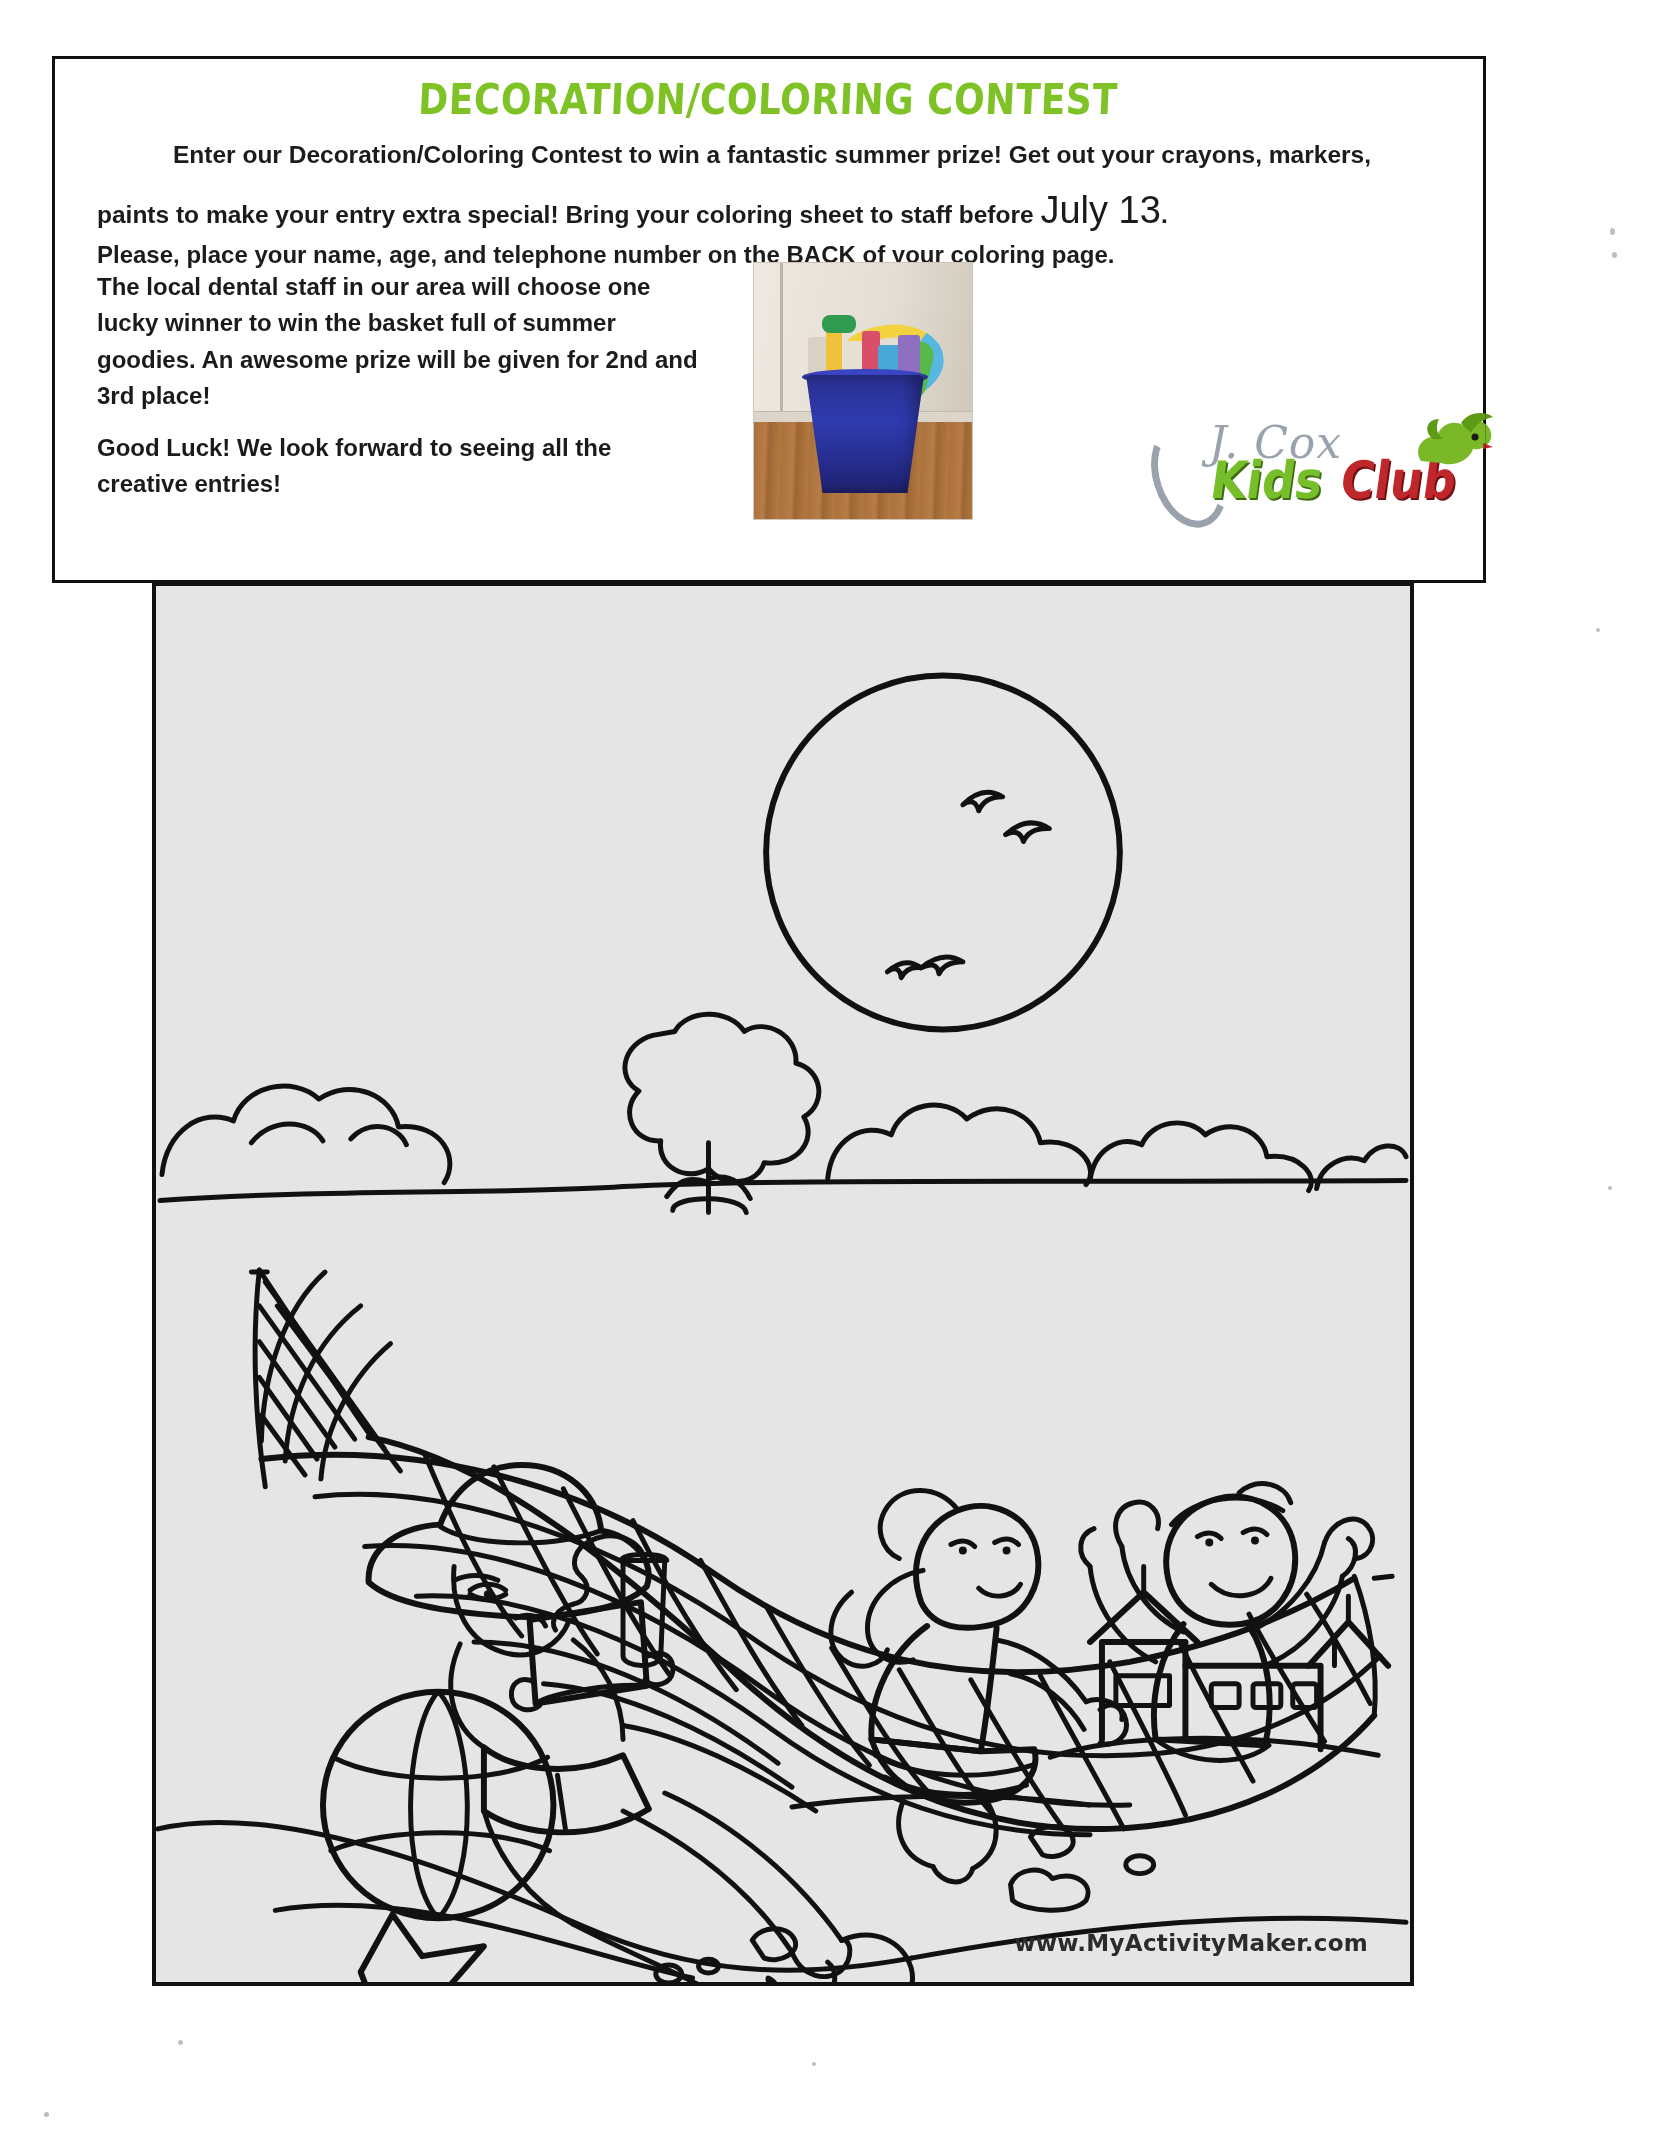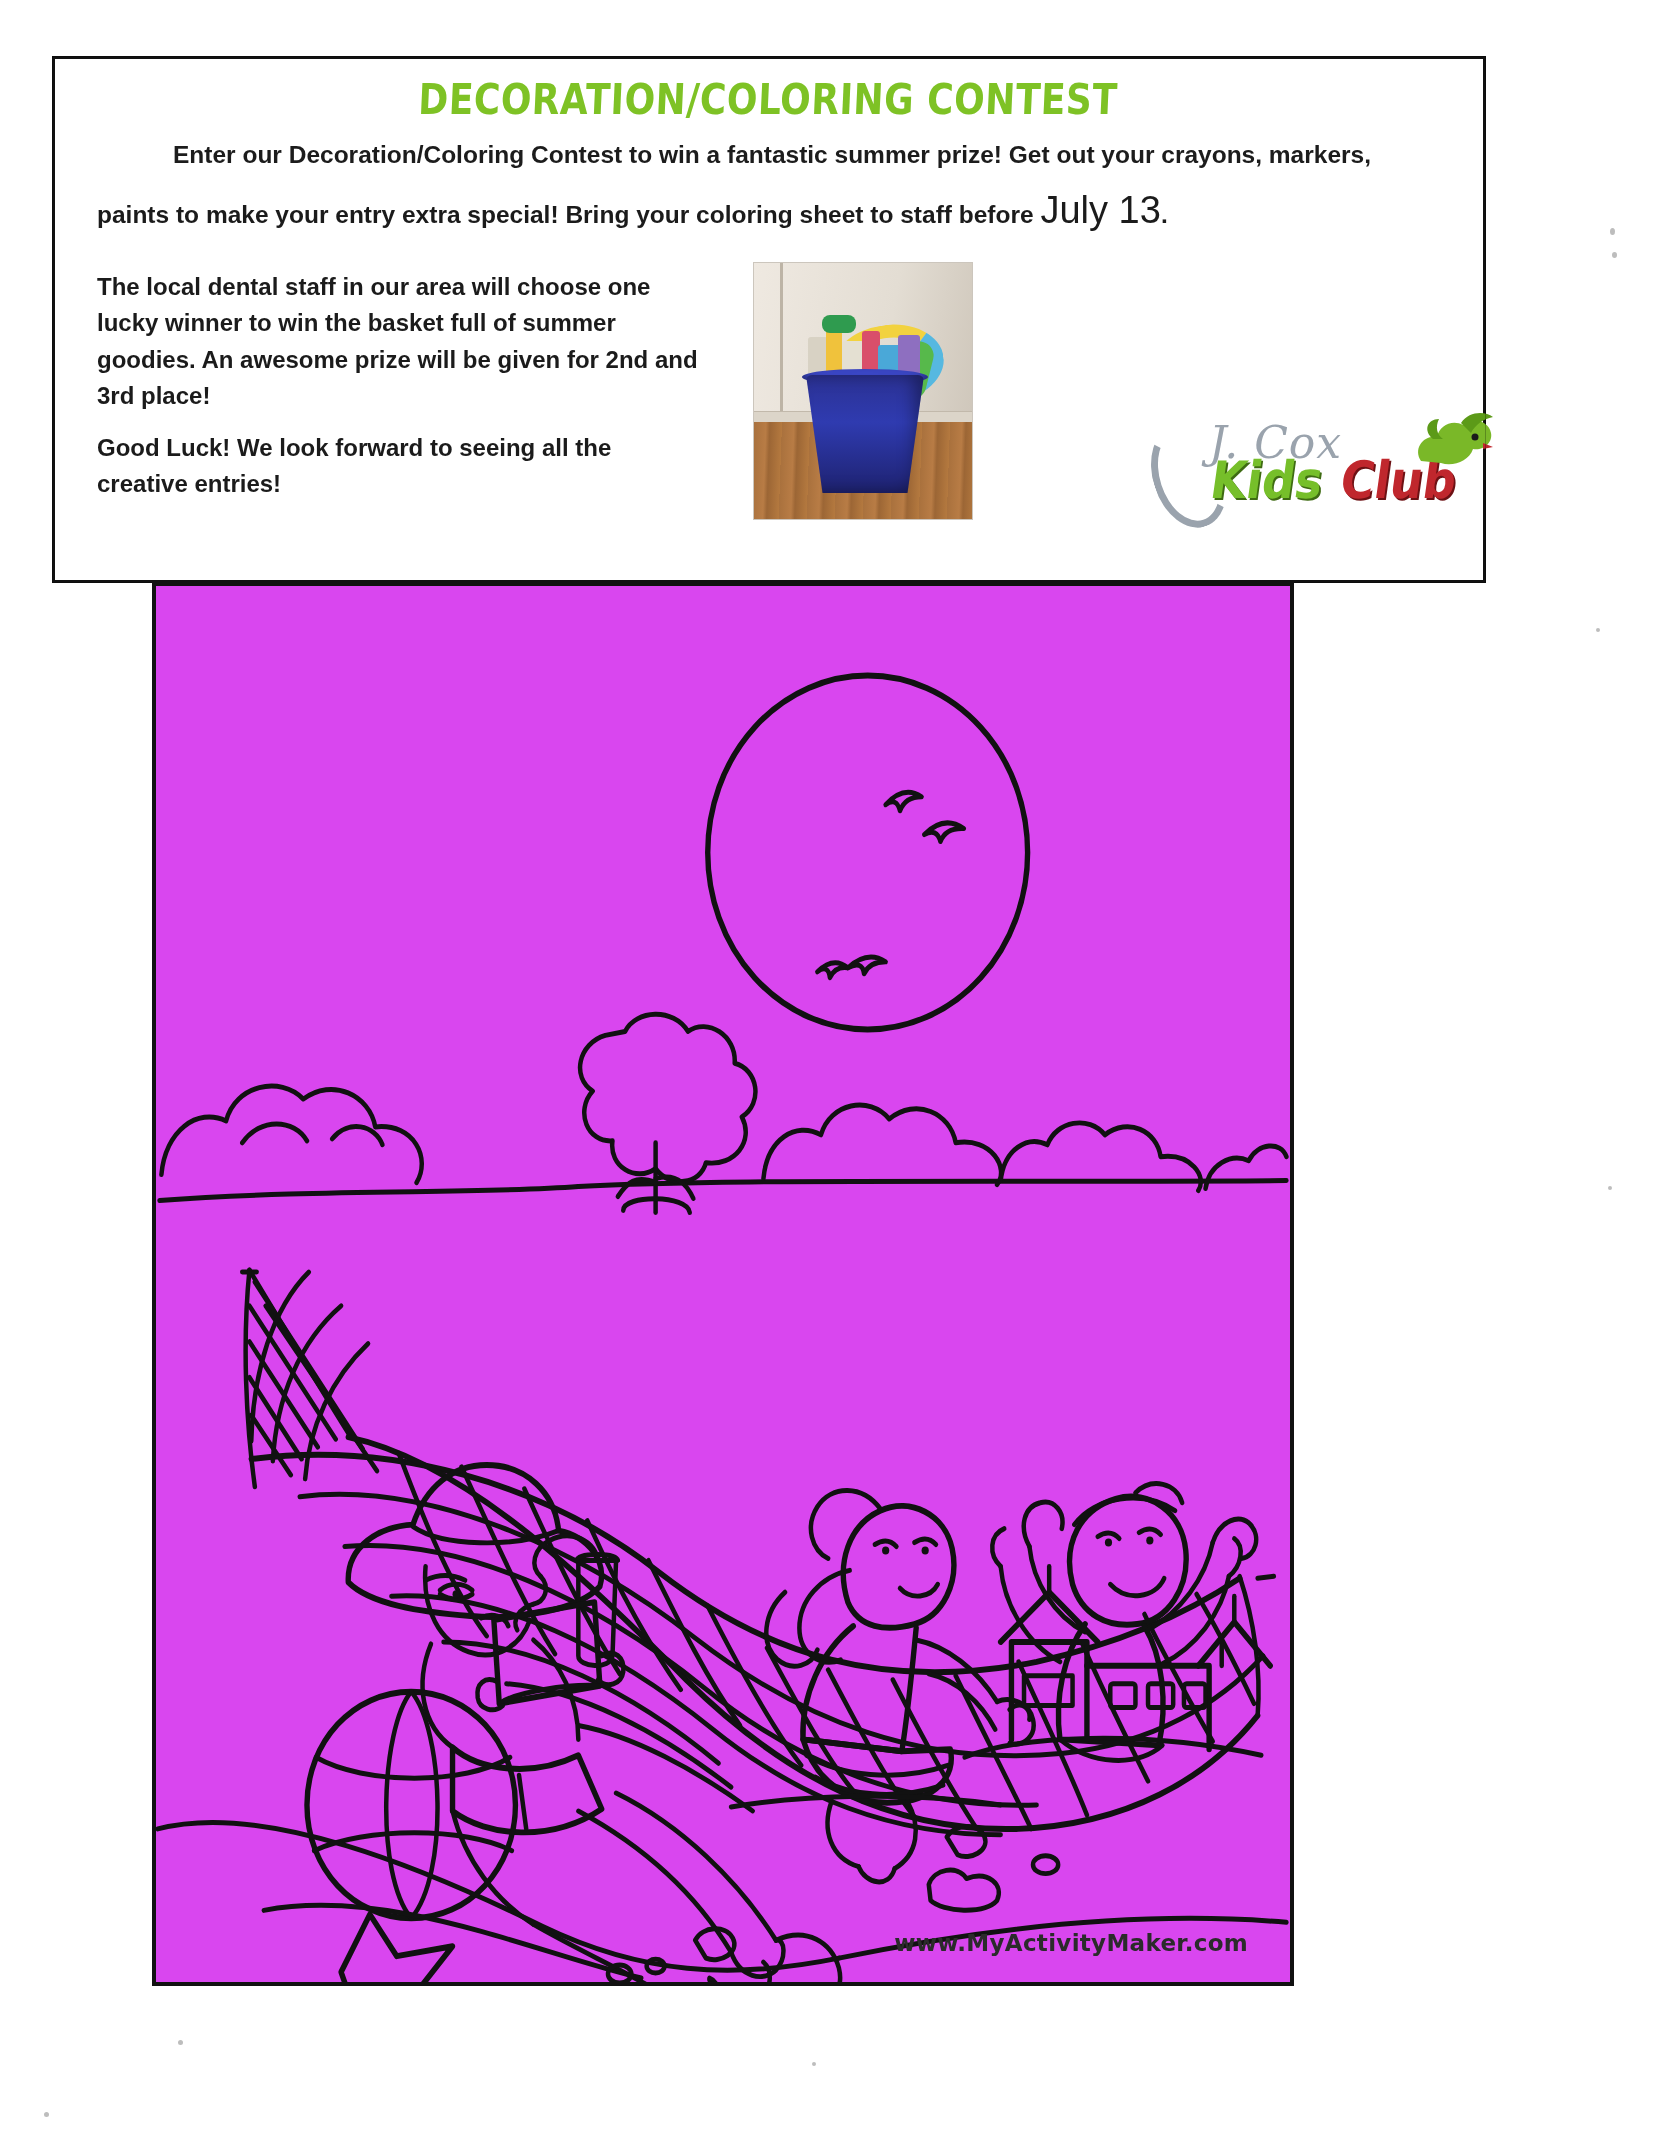--- a/index.html
+++ b/index.html
@@ -225,24 +225,24 @@
     position: absolute;
     right: 2px; top: 0px;
     width: 86px; height: 80px;
   }
 
   
   #coloring-page {
     position: absolute;
     left: 152px;
     top: 582px;
-    width: 1142px;
+    width: 1262px;
     height: 1404px;
     border: 4px solid #111;
-    background: #d946ef;
+    background: #e5e5e5;
     box-sizing: border-box;
     overflow: hidden;
   }
   #coloring-svg { display: block; width: 100%; height: 100%; }
   #credit {
     position: absolute;
     right: 42px;
     bottom: 26px;
     font-family: "DejaVu Sans", sans-serif;
     font-weight: bold;
@@ -260,20 +260,21 @@
 <div id="announcement">
 
   <div id="contest-title">DECORATION/COLORING CONTEST</div>
 
   <div id="intro-block">
     <div id="intro-line1" class="para">Enter our Decoration/Coloring Contest to win a fantastic summer prize! Get out your crayons, markers,</div>
     <div id="intro-line2-wrap">
       <span>paints to make your entry extra special! Bring your coloring sheet to staff before</span>
       <span id="deadline-date">July 13</span><span>.</span>
     </div>
+    <div id="intro-line3" class="para">Please, place your name, age, and telephone number on the BACK of your coloring page.</div>
   </div>
 
   <div id="left-col">
     <div id="para-staff">The local dental staff in our area will choose one lucky winner to win the basket full of summer goodies. An awesome prize will be given for 2nd and 3rd place!</div>
     <div id="para-luck">Good Luck! We look forward to seeing all the creative entries!</div>
   </div>
 
   <div id="prize-photo">
     <div class="photo-wall"></div>
     <div class="photo-wall-edge"></div>

